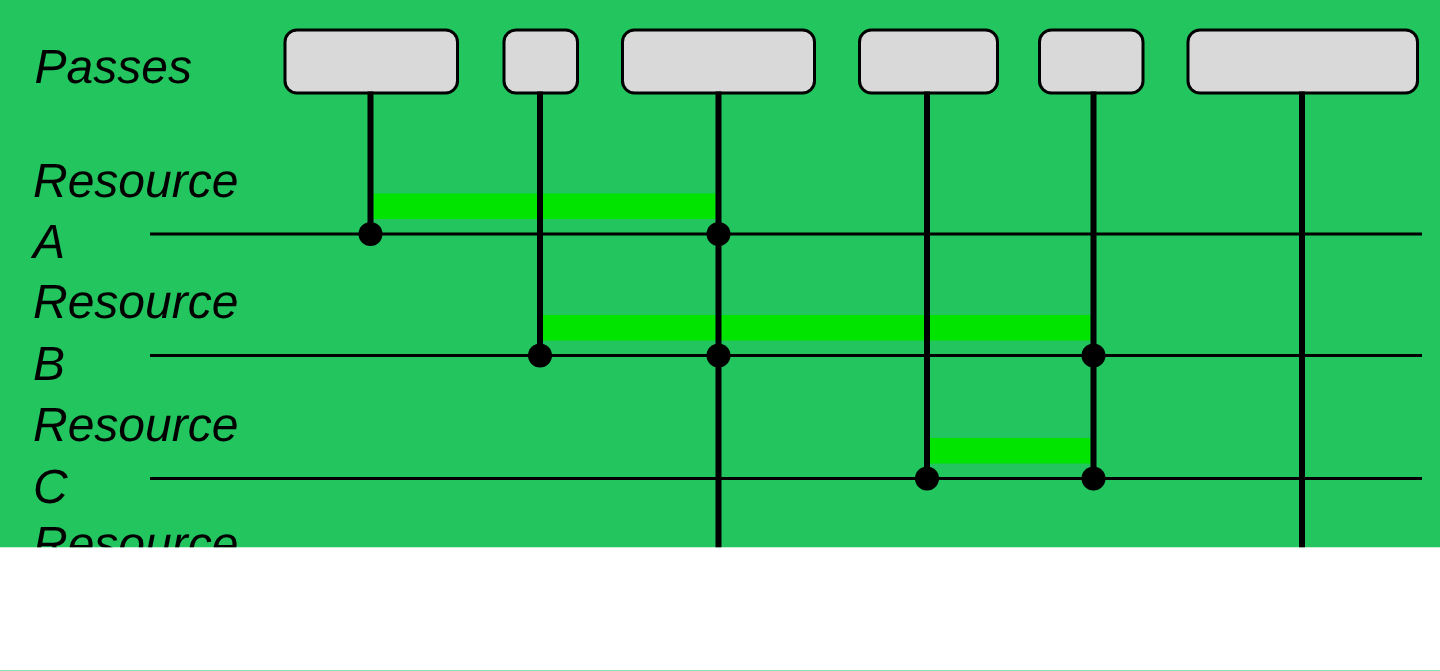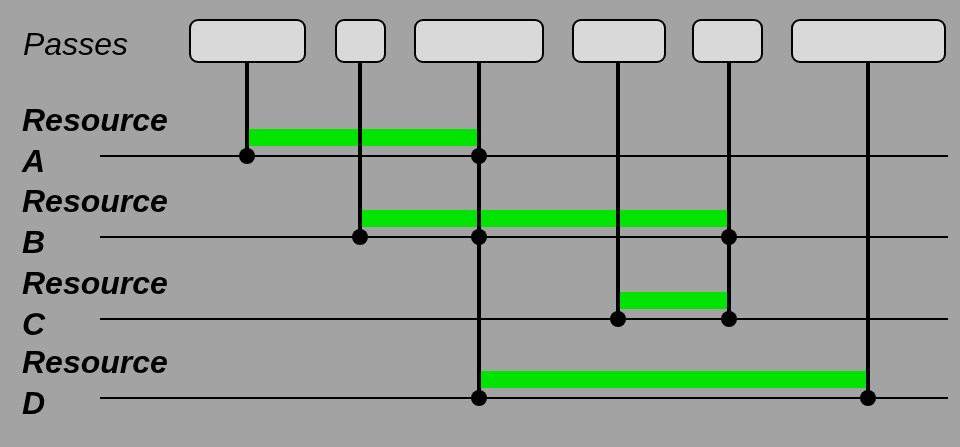--- a/index.html
+++ b/index.html
@@ -3,22 +3,22 @@
 <meta charset="utf-8">
 <style>
   html, body {
     margin: 0;
     padding: 0;
     background: #ffffff;
   }
   .stage {
     position: relative;
     width: 960px;
-    height: 447px;
-    background: #a3a3a3;
+    height: 365px;
+    background: #22c55e;
     overflow: hidden;
     font-family: "Liberation Sans", sans-serif;
   }
   .stage svg {
     position: absolute;
     left: 0;
     top: 0;
   }
   .lbl {
     position: absolute;
@@ -27,21 +27,20 @@
     line-height: 41px;
     color: #000000;
     white-space: nowrap;
   }
   .passes-lbl {
     left: 23px;
     top: 24px;
   }
   .res-lbl {
     left: 22px;
-    font-weight: bold;
   }
   .res-lbl-a { top: 100px; }
   .res-lbl-b { top: 181px; }
   .res-lbl-c { top: 263px; }
   .res-lbl-d { top: 342px; }
 </style>
 </head>
 <body>
 
 <div class="stage">

